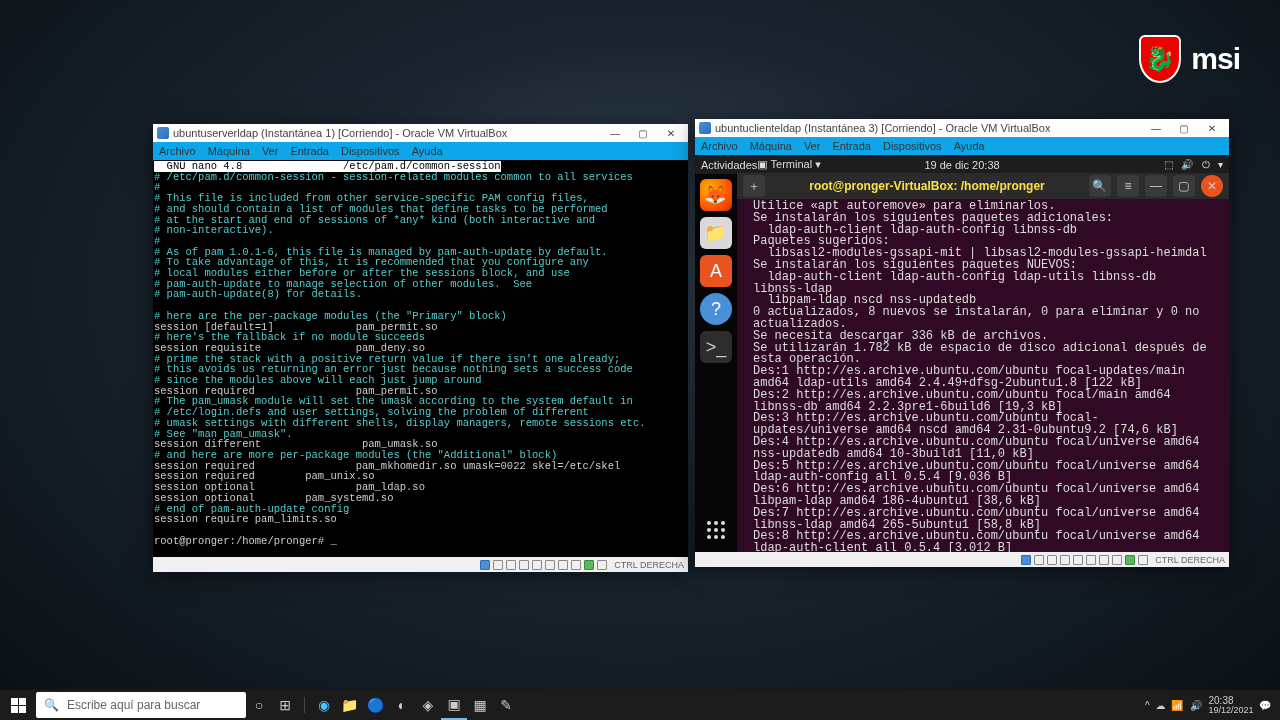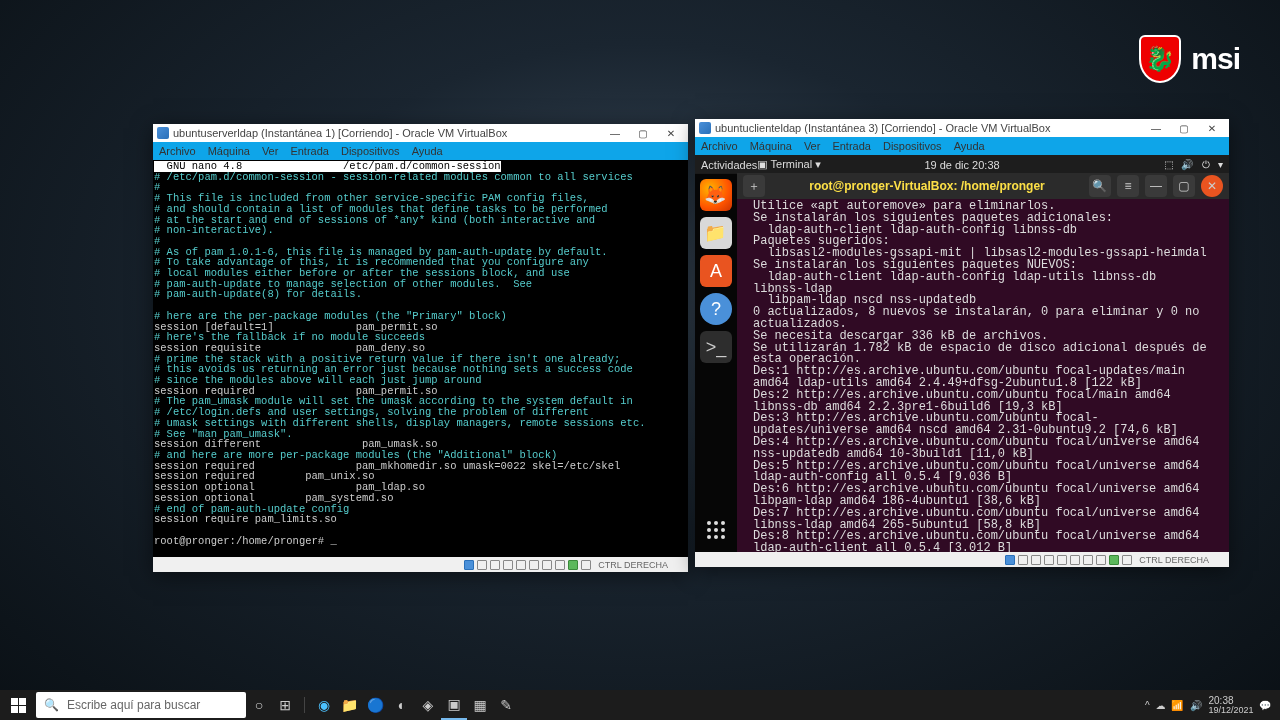--- a/index.html
+++ b/index.html
@@ -21,21 +21,21 @@
 .titlebar { height: 18px; background: #fff; display: flex; align-items: center; padding: 0 4px; font-size: 11px; color: #444; }
 .titlebar .vb-icon { width: 12px; height: 12px; background: linear-gradient(135deg,#4a90d9,#2a70b9); border-radius: 2px; margin-right: 4px; }
 .titlebar .win-controls { margin-left: auto; display: flex; gap: 2px; }
 .titlebar .win-controls span { width: 26px; height: 16px; display: flex; align-items: center; justify-content: center; font-size: 10px; color: #444; cursor: pointer; }
 
 .menubar { height: 18px; background: #0ea5e9; display: flex; align-items: center; padding: 0 6px; gap: 12px; font-size: 11px; color: #333; }
 .menubar span { cursor: pointer; }
 
 .vm-content { flex: 1; background: #000; overflow: hidden; position: relative; }
 
-.statusbar { height: 15px; background: #f0f0f0; display: flex; align-items: center; justify-content: flex-end; padding: 0 20px; gap: 3px; }
+.statusbar { height: 15px; background: #f0f0f0; display: flex; align-items: center; justify-content: flex-end; padding: 0 4px; gap: 3px; }
 .statusbar .sicon { width: 10px; height: 10px; border: 1px solid #888; border-radius: 1px; font-size: 7px; display:flex;align-items:center;justify-content:center;color:#666;}
 .statusbar .sicon.green { background: #5cb85c; border-color:#3a893a; }
 .statusbar .sicon.blue { background: #4a90d9; border-color:#2a70b9;}
 .statusbar .hostkey { font-size: 9px; color: #666; margin-left: 4px; }
 
 
 .console-left { width: 100%; height: 100%; font-family: "Consolas","Liberation Mono",monospace; font-size: 10.5px; line-height: 10.7px; padding: 1px; white-space: pre; color: #aaa; }
 .console-left .w { color: #ccc; } 
 .console-left .c { color: #55cccc; } 
 .console-left .nano-hdr { background: #fff; color: #000; display: inline-block; }

